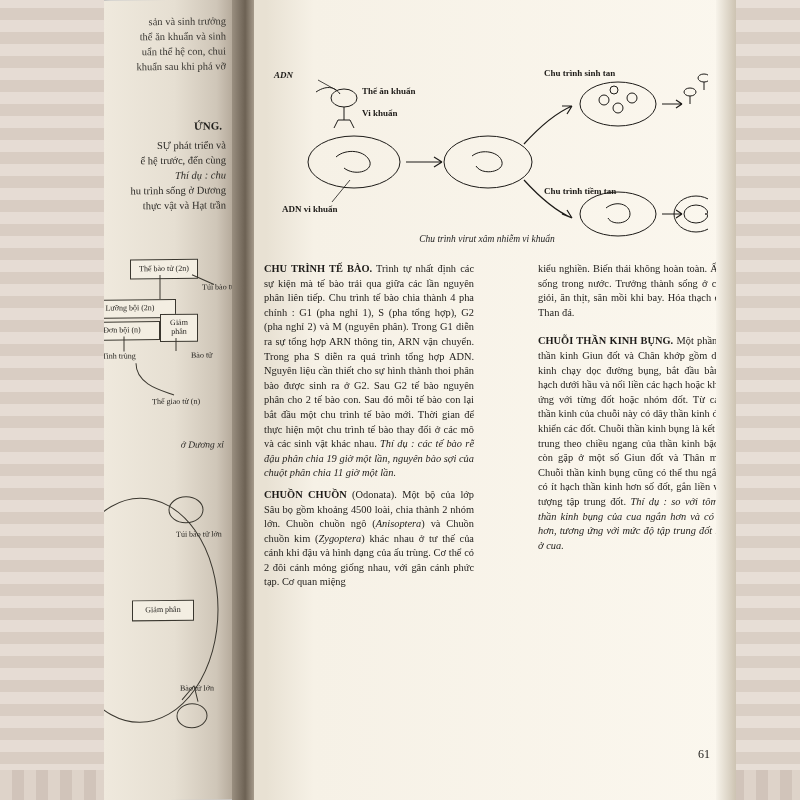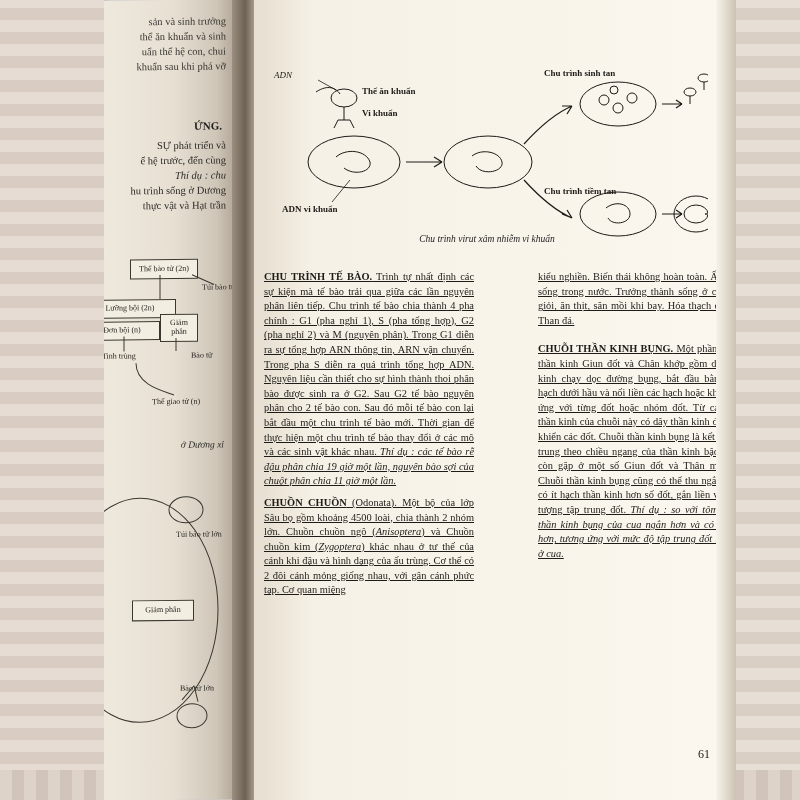--- a/index.html
+++ b/index.html
@@ -105,24 +105,23 @@
     font-size:9.5px;font-style:italic;color:#222;
   }
   .fig-lbl{position:absolute;font-size:9px;font-style:italic;color:#1d1b18;white-space:nowrap;}
   .fig-lbl.b{font-weight:bold;font-style:normal;}
 
   
   .cols{
     position:absolute;left:160px;top:262px;width:452px;height:492px;
   }
   .col{
-    position:absolute;top:8px;width:210px;height:492px;
+    position:absolute;top:0;width:210px;height:492px;
     font-size:10.4px;line-height:14.6px;color:#1e1c19;text-align:justify;
     hyphens:auto;
-    text-decoration:underline;
   }
   .col.left{left:0;}
   .col.right{left:242px;margin-left:32px;}
   .col p{margin:0 0 0 0;text-indent:0;}
   .run{display:inline;}
   .hd{font-weight:bold;}
   .it{font-style:italic;}
   .pgnum{
     position:absolute;right:26px;bottom:38px;font-size:12px;color:#1c1a17;
   }
@@ -234,21 +233,21 @@
         <path d="M340 146 C 350 138, 364 142, 364 152 C 364 162, 346 164, 342 156" stroke="#1d1b18" fill="none" stroke-width="1"></path>
         <path d="M396 152 L416 152 M416 152 L410 148 M416 152 L410 156" stroke="#1d1b18" fill="none" stroke-width="1.2"></path>
         <ellipse cx="440" cy="152" rx="0.6" ry="0.6" stroke="#1d1b18" fill="none"></ellipse>
         <ellipse cx="438" cy="152" rx="22" ry="18" stroke="#1d1b18" fill="none" stroke-width="1" transform="translate(-8,0)"></ellipse>
         <ellipse cx="430" cy="152" rx="12" ry="9" stroke="#1d1b18" fill="none" stroke-width="1"></ellipse>
 
         <line x1="52" y1="18" x2="70" y2="28" stroke="#1d1b18" stroke-width="0.8"></line>
         <line x1="66" y1="140" x2="84" y2="118" stroke="#1d1b18" stroke-width="0.8"></line>
       </svg>
 
-      <div class="fig-lbl" style="left:8px;top:8px;">ADN</div>
+      <div class="fig-lbl" style="left:8px;top:8px;font-weight:bold;">ADN</div>
       <div class="fig-lbl b" style="left:48px;top:24px;margin-left:48px;">Thể ăn khuẩn</div>
       <div class="fig-lbl b" style="left:96px;top:46px;">Vi khuẩn</div>
       <div class="fig-lbl b" style="left:16px;top:142px;">ADN vi khuẩn</div>
       <div class="fig-lbl b" style="left:278px;top:6px;">Chu trình sinh tan</div>
       <div class="fig-lbl b" style="left:278px;top:118px;margin-top:6px;">Chu trình tiềm tan</div>
     </div>
 
     <div class="fig-cap" style="left:12px;top:234px;width:442px;">Chu trình virut xâm nhiễm vi khuẩn</div>
 
     <div class="cols" style="left:10px;top:262px;">

